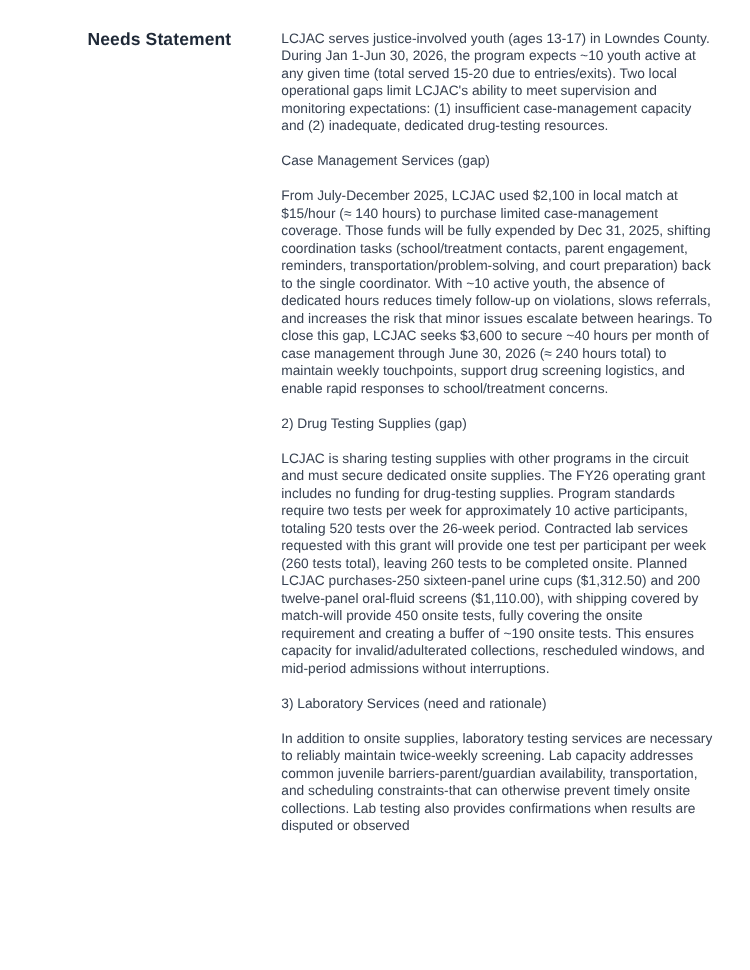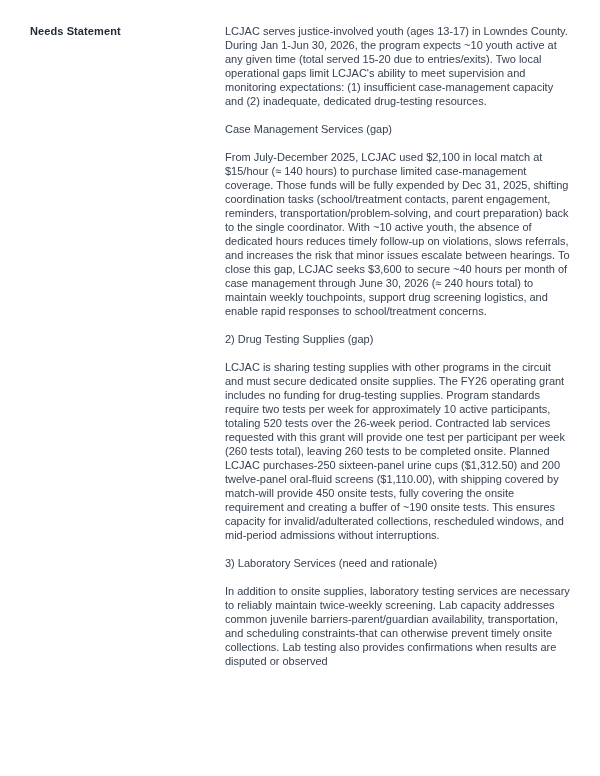--- a/index.html
+++ b/index.html
@@ -24,25 +24,26 @@
     height: 776px;
     padding: 24px 30px 0 30px;
   }
   .field-row {
     display: flex;
     align-items: flex-start;
   }
   .field-label {
     flex: 0 0 195px;
     width: 195px;
-    font-size: 11px;
+    font-size: 14px;
     line-height: 14px;
     font-weight: 700;
     color: var(--label-color);
     letter-spacing: 0.1px;
+    text-align: center;
   }
   .field-value {
     width: 346px;
     font-size: 11px;
     line-height: 14px;
     font-weight: 400;
     color: var(--body-color);
     white-space: pre-line;
     overflow-wrap: break-word;
   }

